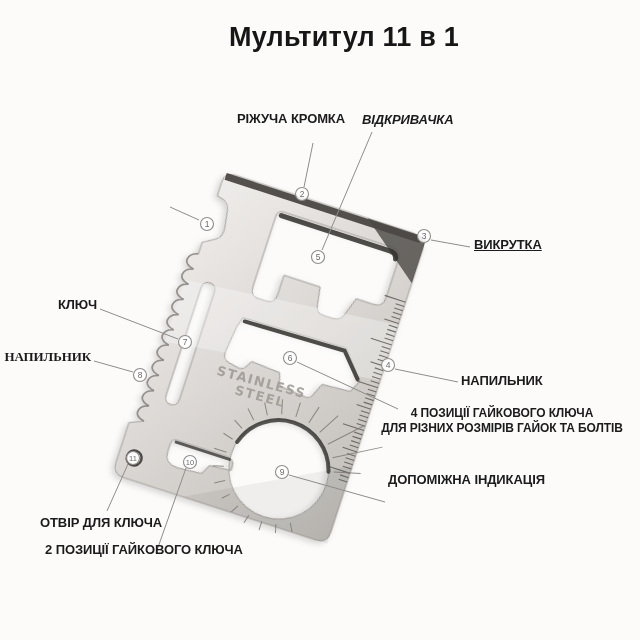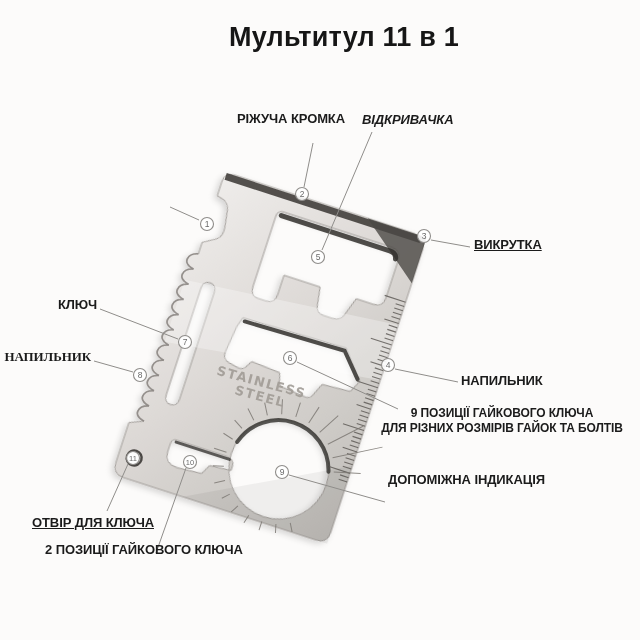--- a/index.html
+++ b/index.html
@@ -194,21 +194,21 @@
           <text x="133" y="461" text-anchor="middle" font-size="7.5" font-family="&quot;Liberation Sans&quot;,sans-serif" fill="#6a6a6a">11</text>
         </g>
       </g>
   </svg>
 
   <div id="labels">
       <div class="plabel" style="right: 295px; top: 111px; padding-left: 36px;">РІЖУЧА КРОМКА</div>
       <div class="plabel" style="left: 474px; top: 237px; text-decoration: underline;">ВИКРУТКА</div>
       <div class="plabel" style="left: 461px; top: 373px;">НАПИЛЬНИК</div>
       <div class="plabel" style="left: 362px; top: 112px; font-style: italic;">ВІДКРИВАЧКА</div>
-      <div class="plabel" style="left: 366px; top: 406px; width: 272px; text-align: center; font-size: 12px;">9 ПОЗИЦІЇ ГАЙКОВОГО КЛЮЧА
+      <div class="plabel" style="left: 366px; top: 406px; width: 272px; text-align: center; font-size: 12px;">4 ПОЗИЦІЇ ГАЙКОВОГО КЛЮЧА
 ДЛЯ РІЗНИХ РОЗМІРІВ ГАЙОК ТА БОЛТІВ</div>
       <div class="plabel" style="right: 543px; top: 297px; margin-left: 48px;">КЛЮЧ</div>
       <div class="plabel" style="right: 549px; top: 349px; font-family: Liberation Serif, serif;">НАПИЛЬНИК</div>
       <div class="plabel" style="left: 388px; top: 472px;">ДОПОМІЖНА ІНДИКАЦІЯ</div>
       <div class="plabel" style="left: 45px; top: 542px;">2 ПОЗИЦІЇ ГАЙКОВОГО КЛЮЧА</div>
-      <div class="plabel" style="left: 32px; top: 515px; text-decoration: underline;">ОТВІР ДЛЯ КЛЮЧА</div>
+      <div class="plabel" style="left: 40px; top: 515px;">ОТВІР ДЛЯ КЛЮЧА</div>
     </div>
 </div>
 
 </body></html>

